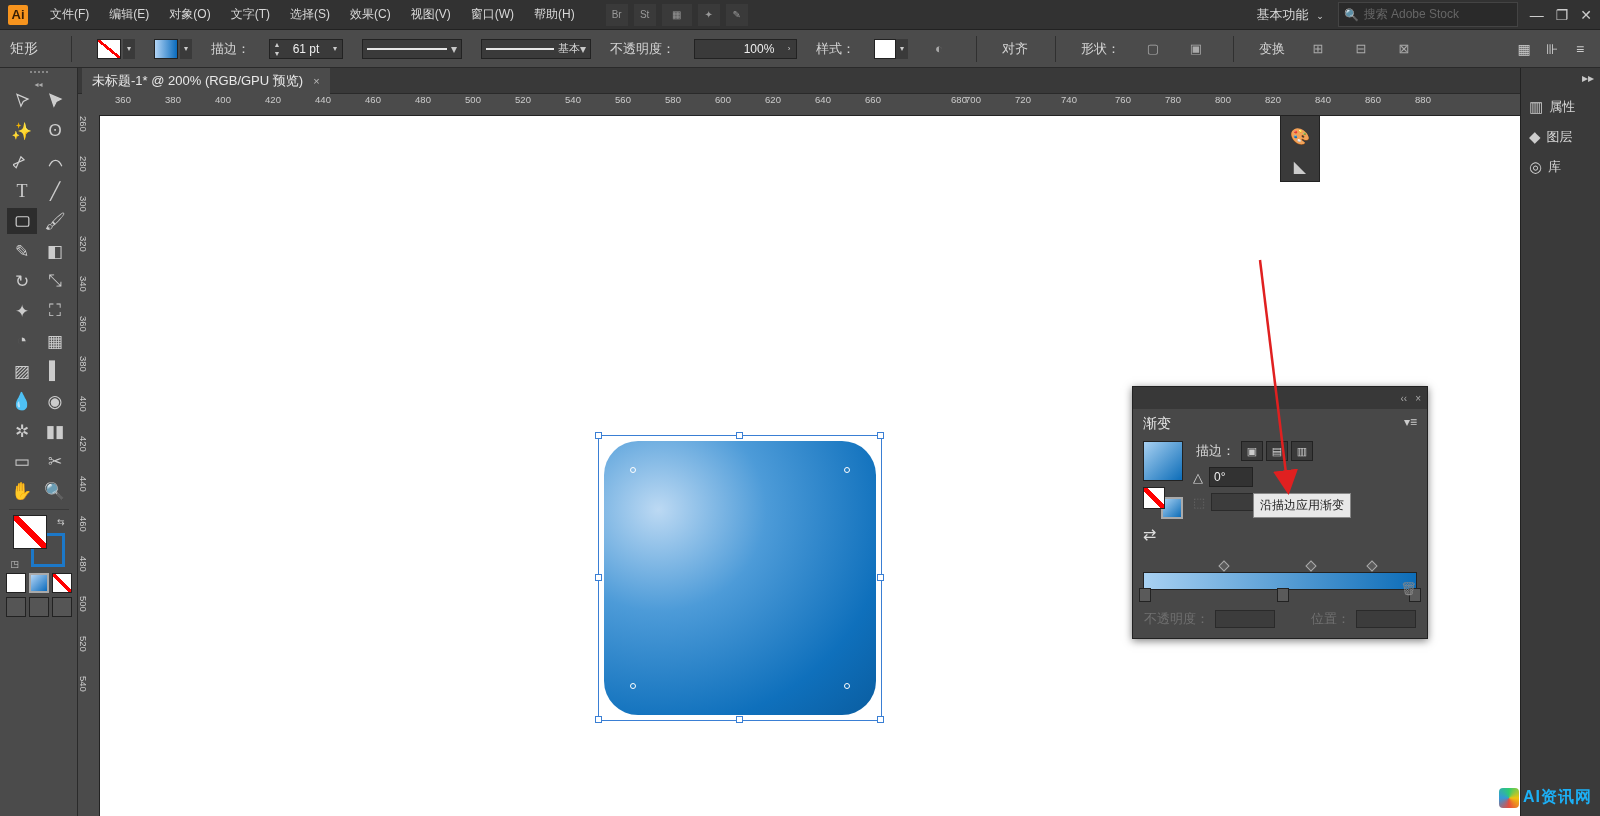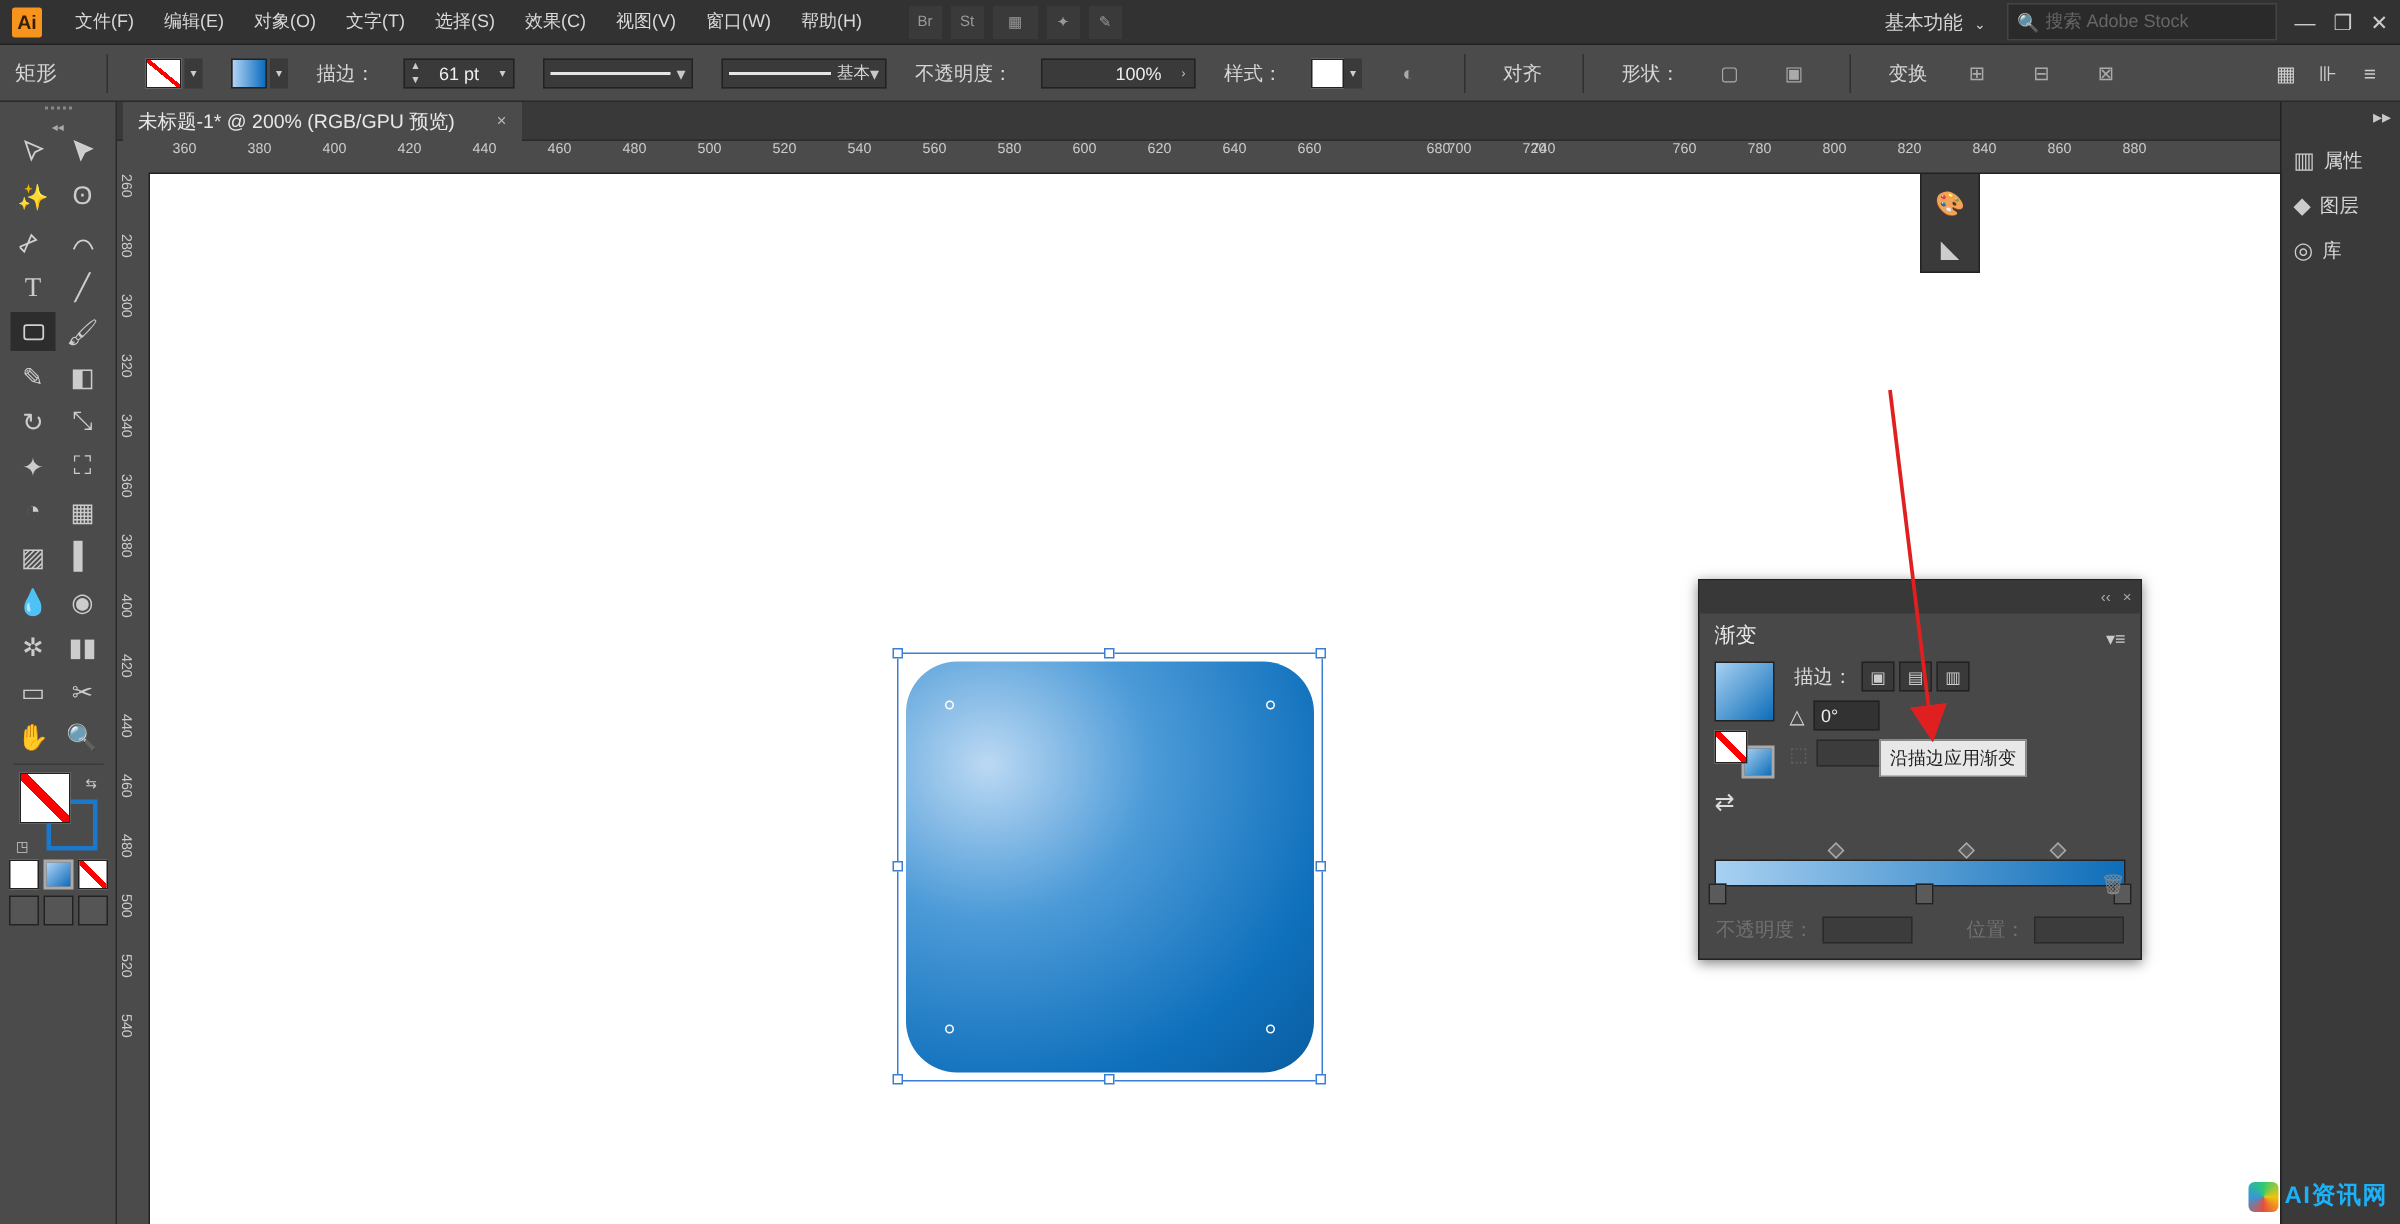--- a/index.html
+++ b/index.html
@@ -65,21 +65,21 @@
 .tb-sw { width:20px; height:20px; border:1px solid #222; }
 .tb-sw-white { background:white; }
 .tb-sw-grad2 { background:linear-gradient(135deg,#b2d4f5,#0a6bbd); border:2px solid #aaa; }
 .tb-sw-none { background:white; position:relative; }
 .tb-sw-none::after { content:""; position:absolute; inset:0; background:linear-gradient(to top right, transparent 42%, red 42%, red 58%, transparent 58%); }
 
 
 .doc-area { flex:1; background:#4b4b4b; display:flex; flex-direction:column; }
 .doc-tab-bar { height:26px; display:flex; align-items:center; border-bottom:1px solid #2a2a2a; background:#393939; }
 .doc-tab-gap { width:4px; height:26px; }
-.doc-tab { padding:4px 10px; background:#4b4b4b; color:#e8e8e8; font-size:13px; display:flex; align-items:center; gap:28px; }
+.doc-tab { padding:4px 10px; background:#4b4b4b; color:#e8e8e8; font-size:13px; display:flex; align-items:center; gap:10px; }
 .doc-close { font-size:11px; color:#bbb; }
 .rulers-canvas { flex:1; position:relative; background:#4b4b4b; }
 .ruler-h { position:absolute; left:0; top:0; right:0; height:22px; background:#4b4b4b; overflow:hidden; }
 .ruler-v { position:absolute; left:0; top:22px; width:22px; bottom:0; background:#4b4b4b; overflow:hidden; }
 .ruler-corner { position:absolute; left:0; top:0; width:22px; height:22px; background:#4b4b4b; }
 .ruler-h .tick { position:absolute; top:0; font-size:9.5px; color:#ccc; text-align:center; width:50px; }
 .ruler-h .tick::before { content:""; position:absolute; left:50%; bottom:-22px; width:1px; height:6px; background:#999; }
 .ruler-v .tick { position:absolute; left:0; font-size:9.5px; color:#ccc; writing-mode:vertical-rl; height:40px; display:flex; align-items:center; }
 .canvas { position:absolute; left:22px; top:22px; right:0; bottom:0; background:white; box-shadow:0 0 0 1px #222; overflow:hidden; }
 
@@ -96,21 +96,21 @@
 
 
 .right-dock { width:80px; background:#3a3a3a; border-left:1px solid #222; display:flex; flex-direction:column; }
 .rd-bar { height:24px; display:flex; justify-content:flex-end; padding:3px 6px; }
 .rd-item { display:flex; align-items:center; gap:6px; padding:6px 8px; color:#d8d8d8; font-size:13px; }
 .rd-item span.ic { font-size:15px; color:#ccc; }
 
 
 .grad-panel { position:absolute; left:1132px; top:386px; width:296px; background:#484848; border:1px solid #222; box-shadow:0 2px 8px rgba(0,0,0,0.5); z-index:50; }
 .gp-head { height:22px; background:#383838; display:flex; align-items:center; justify-content:flex-end; gap:8px; padding:0 6px; font-size:10px; color:#aaa; }
-.gp-title-row { display:flex; align-items:flex-end; padding:6px 10px 2px; }
+.gp-title-row { display:flex; align-items:flex-start; padding:6px 10px 2px; }
 .gp-title { font-size:14px; color:#e8e8e8; }
 .gp-body { padding:6px 10px 12px; display:flex; gap:10px; position:relative; }
 .gp-left { display:flex; flex-direction:column; gap:6px; }
 .gp-swatch-lg { width:40px; height:40px; background:linear-gradient(135deg,#a8d1f2,#0d6db8); border:1px solid #222; }
 .gp-fs-mini { width:40px; height:32px; position:relative; }
 .gp-fs-mini .bk { position:absolute; right:0; bottom:0; width:22px; height:22px; background:linear-gradient(135deg,#a8d1f2,#0d6db8); border:2px solid #aaa; }
 .gp-fs-mini .fr { position:absolute; left:0; top:0; width:22px; height:22px; background:white; border:1px solid #222; }
 .gp-fs-mini .fr::after { content:""; position:absolute; inset:0; background:linear-gradient(to top right, transparent 42%, red 42%, red 58%, transparent 58%); }
 .gp-pick { color:#ddd; font-size:16px; }
 .gp-right { flex:1; display:flex; flex-direction:column; gap:6px; }
@@ -362,21 +362,21 @@
           <div class="tick" style="left: 470px;">540</div>
           <div class="tick" style="left: 520px;">560</div>
           <div class="tick" style="left: 570px;">580</div>
           <div class="tick" style="left: 620px;">600</div>
           <div class="tick" style="left: 670px;">620</div>
           <div class="tick" style="left: 720px;">640</div>
           <div class="tick" style="left: 770px;">660</div>
           <div class="tick" style="left: 856px;">680</div>
           <div class="tick" style="left: 870px;">700</div>
           <div class="tick" style="left: 920px;">720</div>
-          <div class="tick" style="left: 926px;">740</div>
+          <div class="tick" style="left: 966px;">740</div>
           <div class="tick" style="left: 1020px;">760</div>
           <div class="tick" style="left: 1070px;">780</div>
           <div class="tick" style="left: 1120px;">800</div>
           <div class="tick" style="left: 1170px;">820</div>
           <div class="tick" style="left: 1220px;">840</div>
           <div class="tick" style="left: 1270px;">860</div>
           <div class="tick" style="left: 1320px;">880</div>
         </div>
       <div class="ruler-v" id="ruler-v">
           <div class="tick" style="top: 0px;">260</div>

